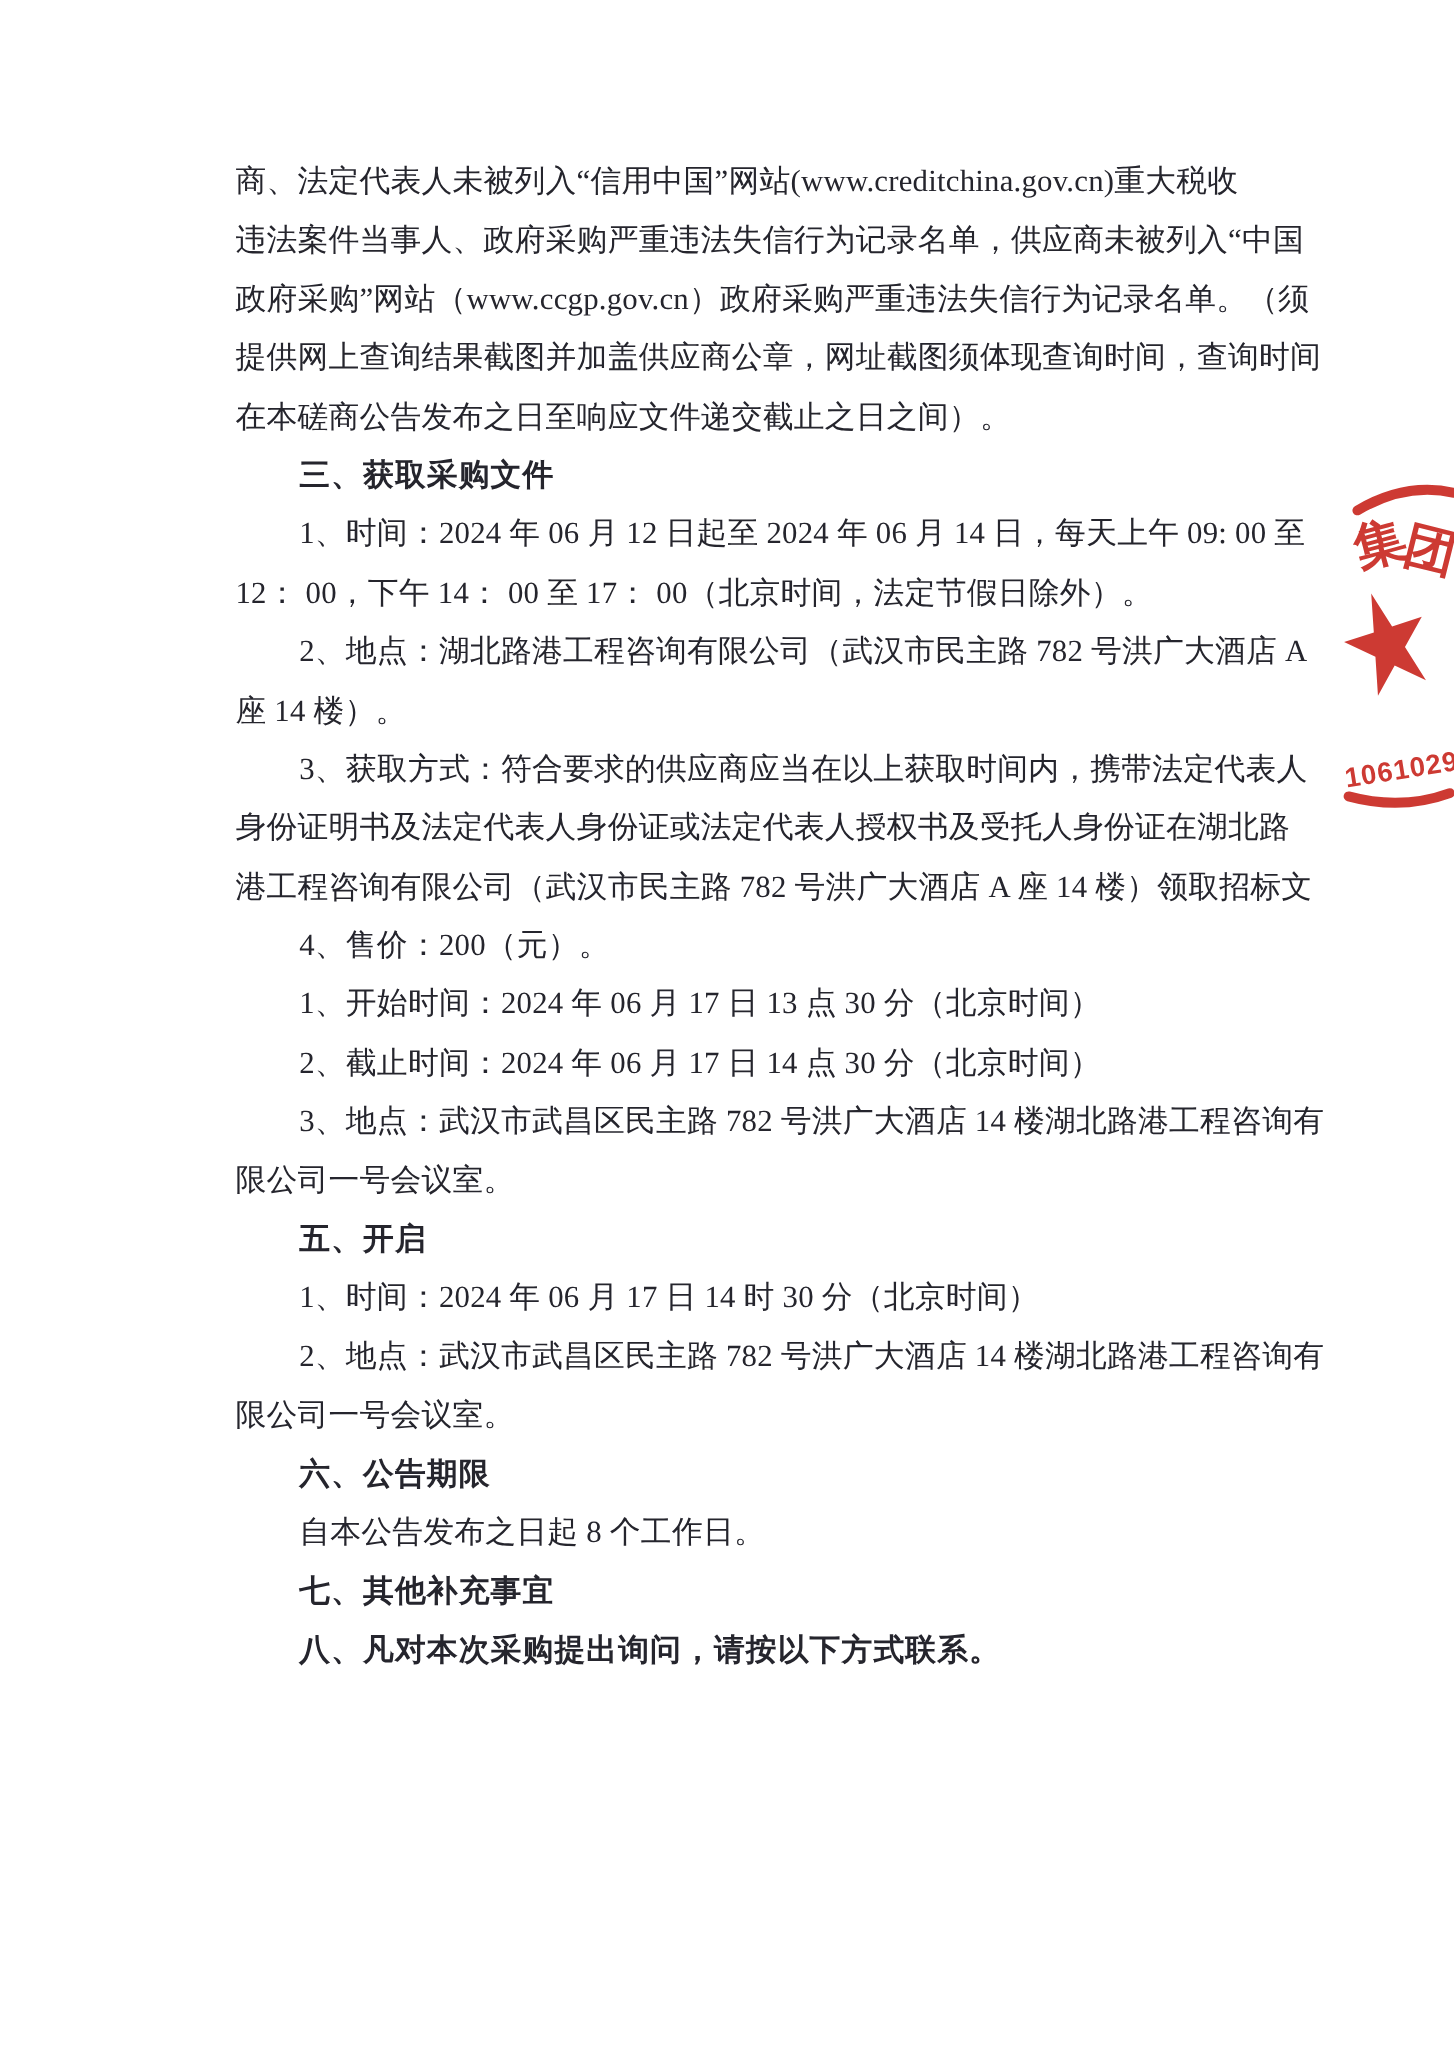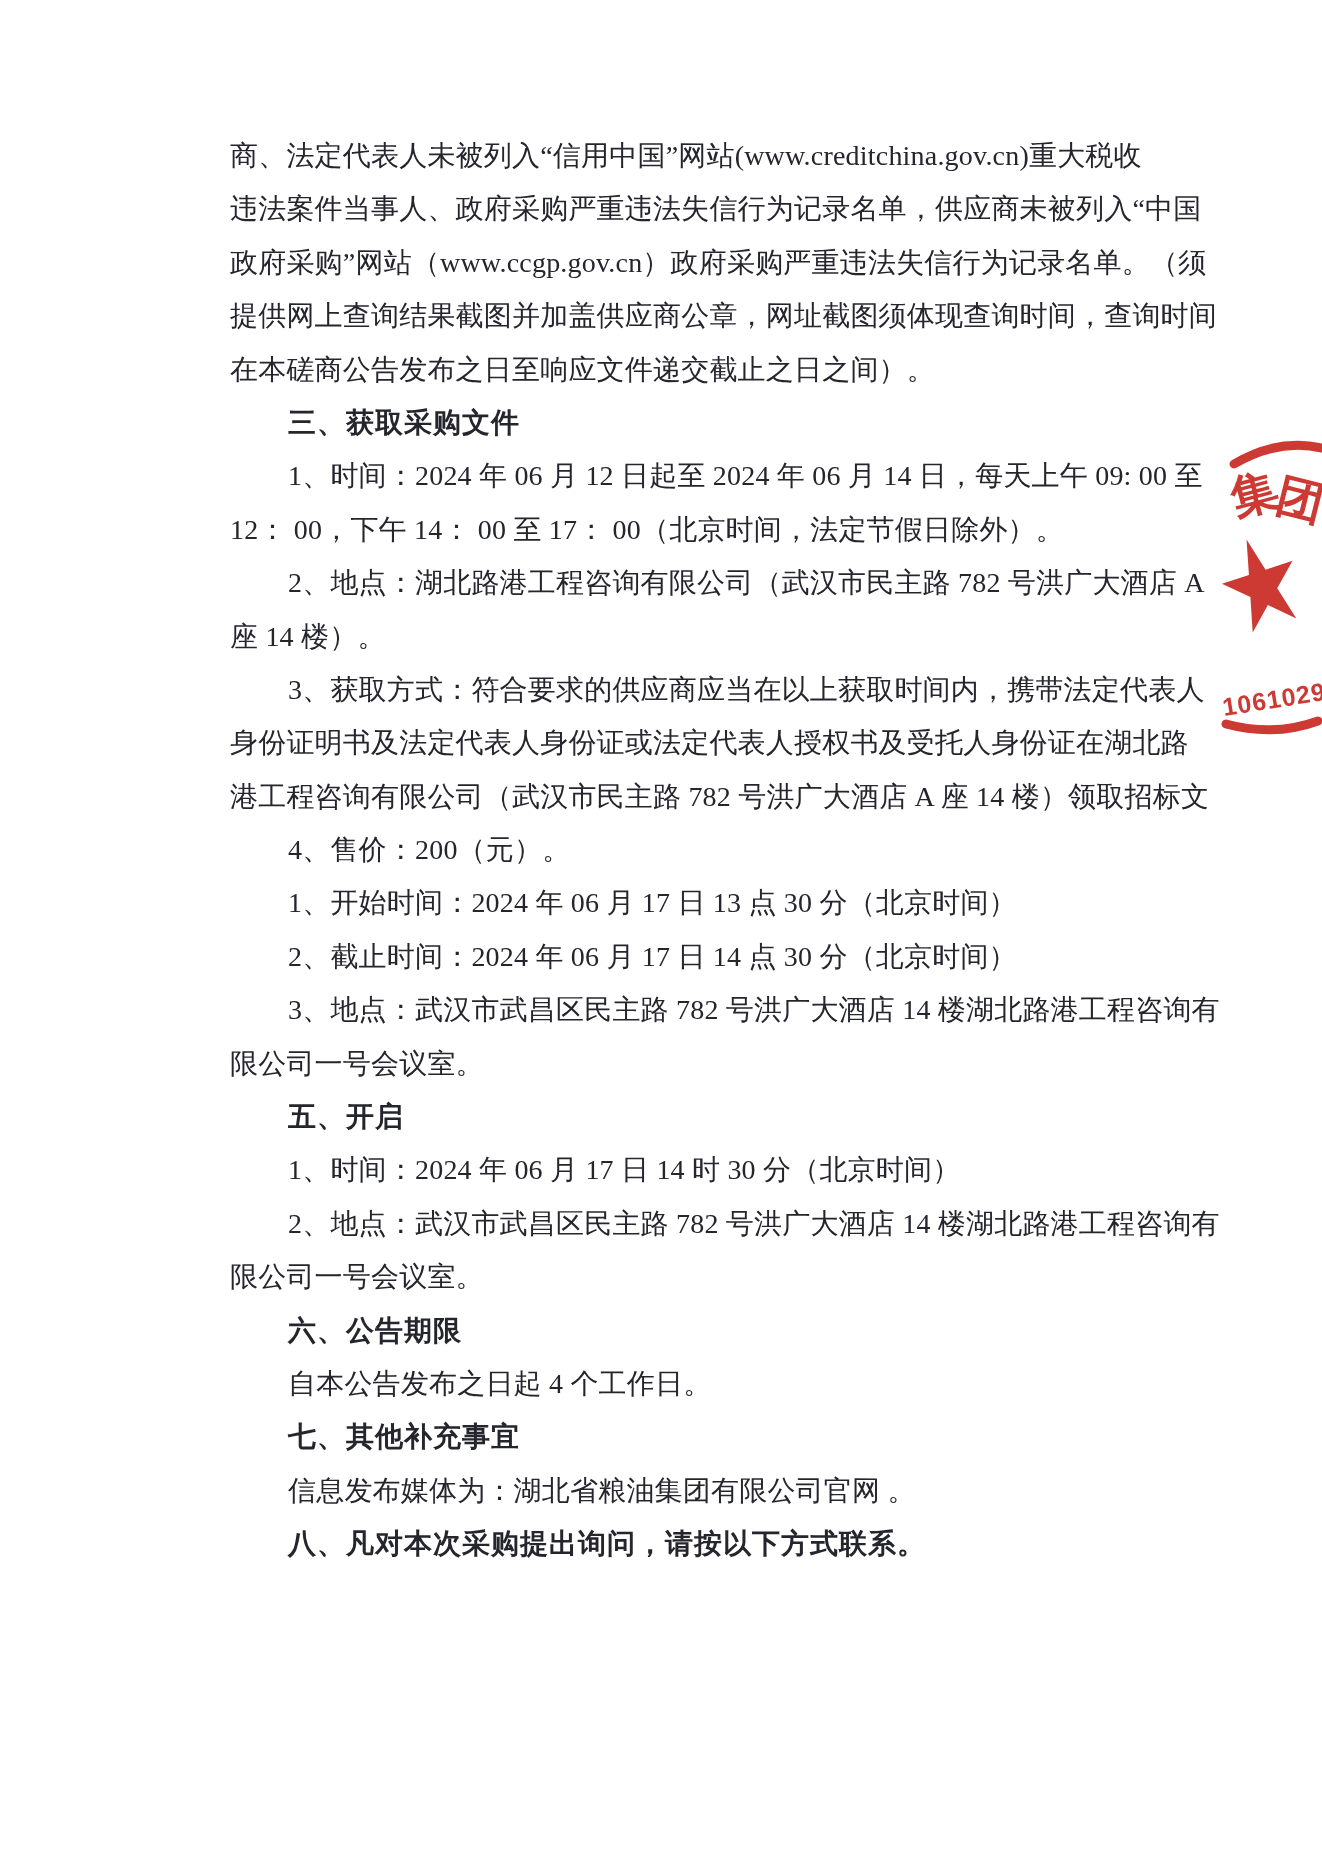--- a/index.html
+++ b/index.html
@@ -6,23 +6,22 @@
   body{
     width:1322px;height:1871px;
     background:#ffffff;
     position:relative;
     overflow:hidden;
     font-family:"Liberation Serif","DejaVu Serif",serif;
     color:#25252d;
   }
   .doc{
     position:absolute;
-    left:214px;top:129px;
+    left:214px;top:139px;
     width:935px;
-    margin-left:16px;
   }
   .ln{
     white-space:nowrap;
     height:53.4px;
     line-height:53.4px;
     font-size:28px;
     letter-spacing:0.2px;
   }
   .ind{ text-indent:58px; }
   .b{ font-weight:700; letter-spacing:1px; }
@@ -53,23 +52,22 @@
   <div class="ln ind">4、售价：200（元）。</div>
   <div class="ln ind">1、开始时间：2024 年 06 月 17 日 13 点 30 分（北京时间）</div>
   <div class="ln ind">2、截止时间：2024 年 06 月 17 日 14 点 30 分（北京时间）</div>
   <div class="ln ind">3、地点：武汉市武昌区民主路 782 号洪广大酒店 14 楼湖北路港工程咨询有</div>
   <div class="ln">限公司一号会议室。</div>
   <div class="ln ind b">五、开启</div>
   <div class="ln ind">1、时间：2024 年 06 月 17 日 14 时 30 分（北京时间）</div>
   <div class="ln ind">2、地点：武汉市武昌区民主路 782 号洪广大酒店 14 楼湖北路港工程咨询有</div>
   <div class="ln">限公司一号会议室。</div>
   <div class="ln ind b">六、公告期限</div>
-  <div class="ln ind">自本公告发布之日起 4 个工作日。</div>
+  <div class="ln ind">自本公告发布之日起 8 个工作日。</div>
   <div class="ln ind b">七、其他补充事宜</div>
-  <div class="ln ind">信息发布媒体为：湖北省粮油集团有限公司官网 。</div>
   <div class="ln ind b">八、凡对本次采购提出询问，请按以下方式联系。</div>
 </div>
 
 <svg class="seal" viewBox="0 0 142 310">
   <g fill="#c8251d" stroke="none" opacity="0.9">
     <path d="M 54 34 Q 98 8 142 18" fill="none" stroke="#c8251d" stroke-width="9" stroke-linecap="round"></path>
     <text x="74" y="80" font-size="47" font-weight="700" text-anchor="middle" font-family="Liberation Serif, DejaVu Serif, serif" transform="rotate(-15 74 62)">集</text>
     <text x="121" y="86" font-size="47" font-weight="700" text-anchor="middle" font-family="Liberation Serif, DejaVu Serif, serif" transform="rotate(14 121 68)">团</text>
     <polygon points="0,-50 -11.2,-15.4 -47.6,-15.5 -18.1,5.9 -29.4,40.5 0,19 29.4,40.5 18.1,5.9 47.6,-15.5 11.2,-15.4" transform="translate(82 157) rotate(-18) scale(0.78 1)"></polygon>
     <text x="44" y="286" font-size="25" font-weight="700" letter-spacing="1" font-family="Liberation Sans, DejaVu Sans, sans-serif" transform="rotate(-9 44 286)">1061029</text>

